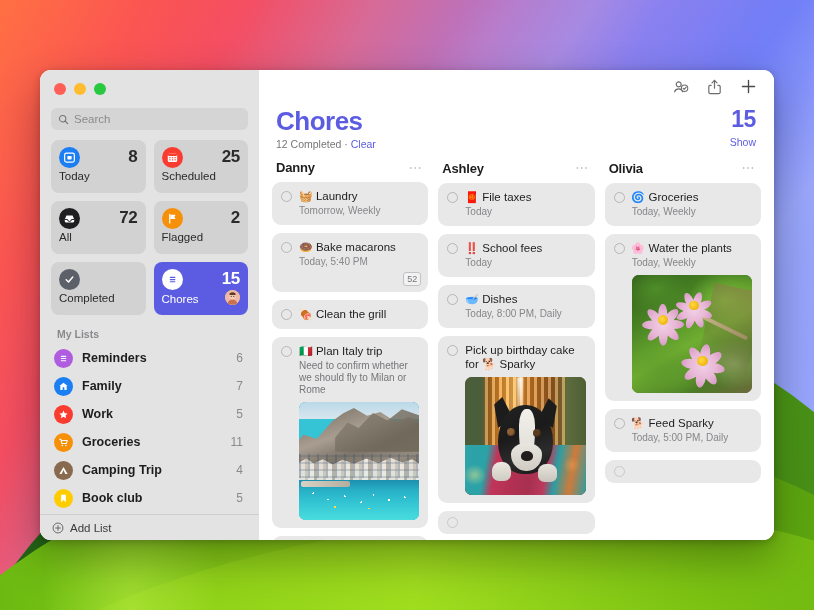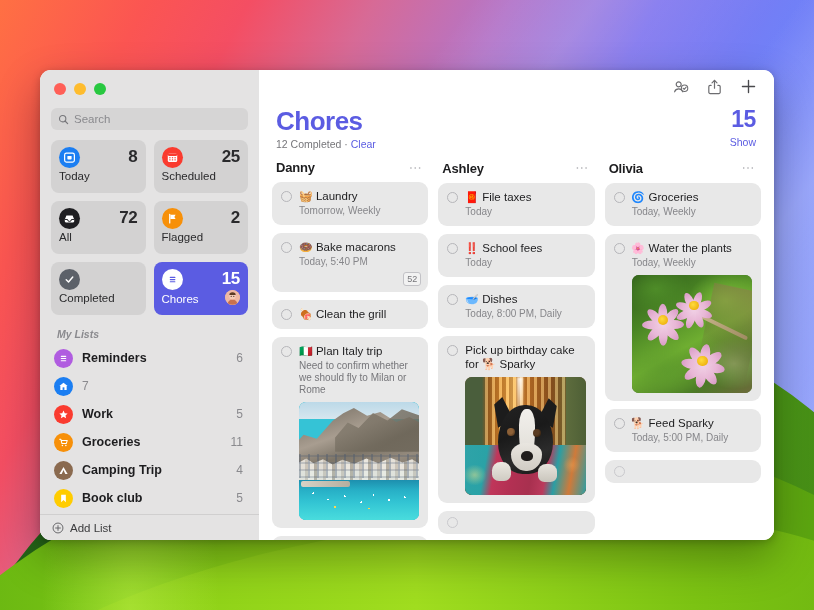--- a/index.html
+++ b/index.html
@@ -130,21 +130,20 @@
     width: 15px; height: 15px; border-radius: 50%;
     background: #f0b9a4;
     display: flex; align-items: center; justify-content: center;
     font-size: 9px; line-height: 1;
     overflow: hidden;
   }
 
   .mylists-head {
     font-size: 10.5px; font-weight: 600; color: #8a8a8e;
     padding: 13px 0 4px 17px;
-    font-style: italic;
   }
   .lists { padding: 0 8px; overflow: hidden; flex: 1; }
   .list-row {
     display: flex; align-items: center;
     height: 28px; padding: 0 8px 0 6px;
     border-radius: 6px; gap: 9px;
   }
   .list-icon {
     width: 19px; height: 19px; border-radius: 50%;
     display: flex; align-items: center; justify-content: center;
@@ -586,20 +585,21 @@
           <div class="list-count">6</div>
         </div>
 
         <div class="list-row">
           <div class="list-icon" style="background:#1b7ef2">
             <svg width="11" height="11" viewBox="0 0 16 16">
               <path d="M8 2.6 L14 7.4 H12.6 V13 H3.4 V7.4 H2 Z" fill="#fff"></path>
               <rect x="6.7" y="9.2" width="2.6" height="3.8" fill="#1b7ef2"></rect>
             </svg>
           </div>
+          <div class="list-name">Family</div>
           <div class="list-count">7</div>
         </div>
 
         <div class="list-row">
           <div class="list-icon" style="background:#fa3b2f">
             <svg width="11" height="11" viewBox="0 0 16 16">
               <path d="M8 2.2 L9.8 6.2 L14 6.6 L10.9 9.4 L11.8 13.6 L8 11.4 L4.2 13.6 L5.1 9.4 L2 6.6 L6.2 6.2 Z" fill="#fff"></path>
             </svg>
           </div>
           <div class="list-name">Work</div>

